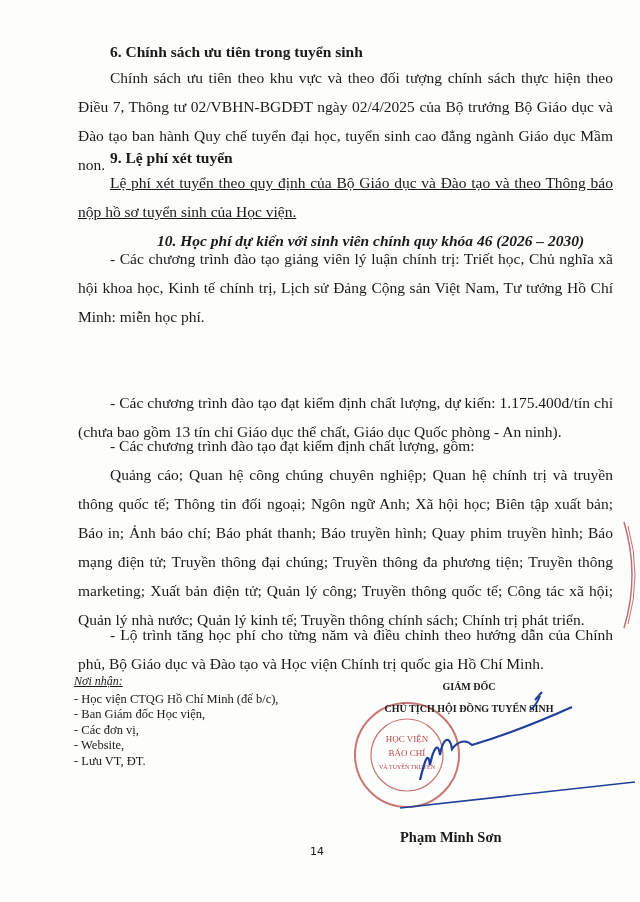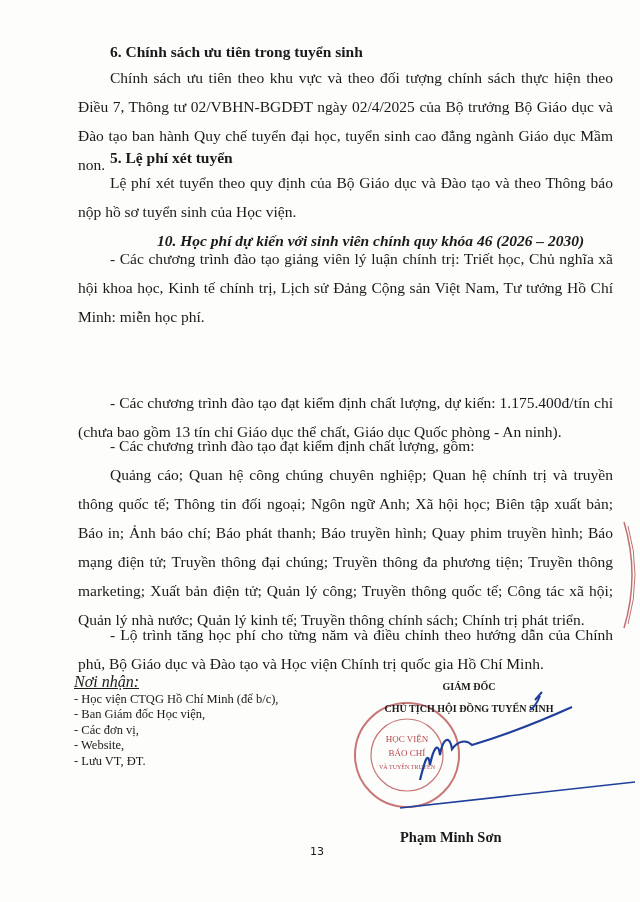--- a/index.html
+++ b/index.html
@@ -6,38 +6,38 @@
   body {
     width:640px; height:902px; background:#fdfdfc; position:relative; overflow:hidden;
     font-family:"Liberation Serif", serif; color:#1a1a1a;
   }
   .page { position:absolute; left:0; top:0; width:640px; height:902px; }
   .h { position:absolute; font-weight:bold; font-size:15.5px; left:110px; }
   .h.it { font-style:italic; }
   .para { position:absolute; left:78px; width:535px; font-size:15.5px; line-height:29px; text-align:justify; }
   .para .ind { display:inline-block; width:32px; }
   .recv { position:absolute; left:74px; top:674px; font-size:12.5px; line-height:15.5px; }
-  .recv .title { font-size:16px; text-decoration:underline; font-style:italic; margin-bottom:2px; display:block; }
+  .recv .title { font-size:12px; text-decoration:underline; font-style:italic; margin-bottom:2px; display:block; }
   .sig { position:absolute; left:324px; top:676px; width:290px; text-align:center; font-weight:bold; font-size:10px; line-height:22px; }
   .signer { position:absolute; left:400px; top:829px; font-weight:bold; font-size:14.5px; }
   .pageno { position:absolute; left:310px; top:845px; font-family:"DejaVu Sans", sans-serif; font-size:11px; }
   .stamp { position:absolute; left:352px; top:700px; width:110px; height:110px; }
   .sigline { position:absolute; left:380px; top:690px; width:260px; height:130px; }
   .edge-stamp { position:absolute; left:622px; top:520px; width:18px; height:110px; }
 </style>
 </head>
 <body>
 
 <div class="page">
 
   <div class="h" style="top:43px;">6. Chính sách ưu tiên trong tuyển sinh</div>
   <div class="para" style="top:63px;"><span class="ind"></span><span>Chính sách ưu tiên theo khu vực và theo đối tượng chính sách thực hiện theo Điều 7, Thông tư 02/VBHN-BGDĐT ngày 02/4/2025 của Bộ trưởng Bộ Giáo dục và Đào tạo ban hành Quy chế tuyển đại học, tuyển sinh cao đẳng ngành Giáo dục Mầm non.</span></div>
 
-  <div class="h" style="top:149px;">5. Lệ phí xét tuyển</div>
-  <div class="para" style="top:168px;"><span class="ind"></span><span>Lệ phí xét tuyển theo quy định của Bộ Giáo dục và Đào tạo và theo Thông báo nộp hồ sơ tuyển sinh của Học viện.</span></div>
+  <div class="h" style="top:149px;">9. Lệ phí xét tuyển</div>
+  <div class="para" style="top:168px;text-decoration:underline;"><span class="ind"></span><span>Lệ phí xét tuyển theo quy định của Bộ Giáo dục và Đào tạo và theo Thông báo nộp hồ sơ tuyển sinh của Học viện.</span></div>
 
   <div class="h it" style="top:232px;margin-left:47px;">10. Học phí dự kiến với sinh viên chính quy khóa 46 (2026 – 2030)</div>
   <div class="para" style="top:244px;"><span class="ind"></span><span>- Các chương trình đào tạo giảng viên lý luận chính trị: Triết học, Chủ nghĩa xã hội khoa học, Kinh tế chính trị, Lịch sử Đảng Cộng sản Việt Nam, Tư tưởng Hồ Chí Minh: miễn học phí.</span></div>
   <div class="para" style="top:388px;"><span class="ind"></span><span>- Các chương trình đào tạo đạt kiểm định chất lượng, dự kiến: 1.175.400đ/tín chỉ (chưa bao gồm 13 tín chỉ Giáo dục thể chất, Giáo dục Quốc phòng - An ninh).</span></div>
   <div class="para" style="top:431px;"><span class="ind"></span><span>- Các chương trình đào tạo đạt kiểm định chất lượng, gồm:</span></div>
   <div class="para" style="top:460px;"><span class="ind"></span><span>Quảng cáo; Quan hệ công chúng chuyên nghiệp; Quan hệ chính trị và truyền thông quốc tế; Thông tin đối ngoại; Ngôn ngữ Anh; Xã hội học; Biên tập xuất bản; Báo in; Ảnh báo chí; Báo phát thanh; Báo truyền hình; Quay phim truyền hình; Báo mạng điện tử; Truyền thông đại chúng; Truyền thông đa phương tiện; Truyền thông marketing; Xuất bản điện tử; Quản lý công; Truyền thông quốc tế; Công tác xã hội; Quản lý nhà nước; Quản lý kinh tế; Truyền thông chính sách; Chính trị phát triển.</span></div>
   <div class="para" style="top:620px;"><span class="ind"></span><span>- Lộ trình tăng học phí cho từng năm và điều chỉnh theo hướng dẫn của Chính phủ, Bộ Giáo dục và Đào tạo và Học viện Chính trị quốc gia Hồ Chí Minh.</span></div>
 
   <div class="recv">
     <span class="title">Nơi nhận:</span>
@@ -61,19 +61,19 @@
     <div>CHỦ TỊCH HỘI ĐỒNG TUYỂN SINH</div>
   </div>
 
   <svg class="sigline" viewBox="0 0 260 130">
     <path d="M155 10 L162 2 M150 20 q6 -4 10 -14" stroke="#1f3f9a" stroke-width="2" fill="none"></path>
     <path d="M40 90 c5 -20 8 -30 10 -15 c3 -15 8 -25 10 -10 c3 -18 10 -20 12 -6 c6 -8 14 -10 20 -4 c20 -6 60 -20 100 -38" stroke="#1f3f9a" stroke-width="2.2" fill="none"></path>
     <path d="M20 118 L255 92" stroke="#1f3f9a" stroke-width="1.6" fill="none"></path>
   </svg>
 
   <div class="signer">Phạm Minh Sơn</div>
-  <div class="pageno">13</div>
+  <div class="pageno">14</div>
 
   <svg class="edge-stamp" viewBox="0 0 18 110">
     <path d="M2 2 Q18 55 2 108" stroke="#c07070" stroke-width="1.5" fill="none"></path>
     <path d="M6 6 Q20 55 6 104" stroke="#c07070" stroke-width="1" fill="none"></path>
   </svg>
 </div>
 
 </body></html>

